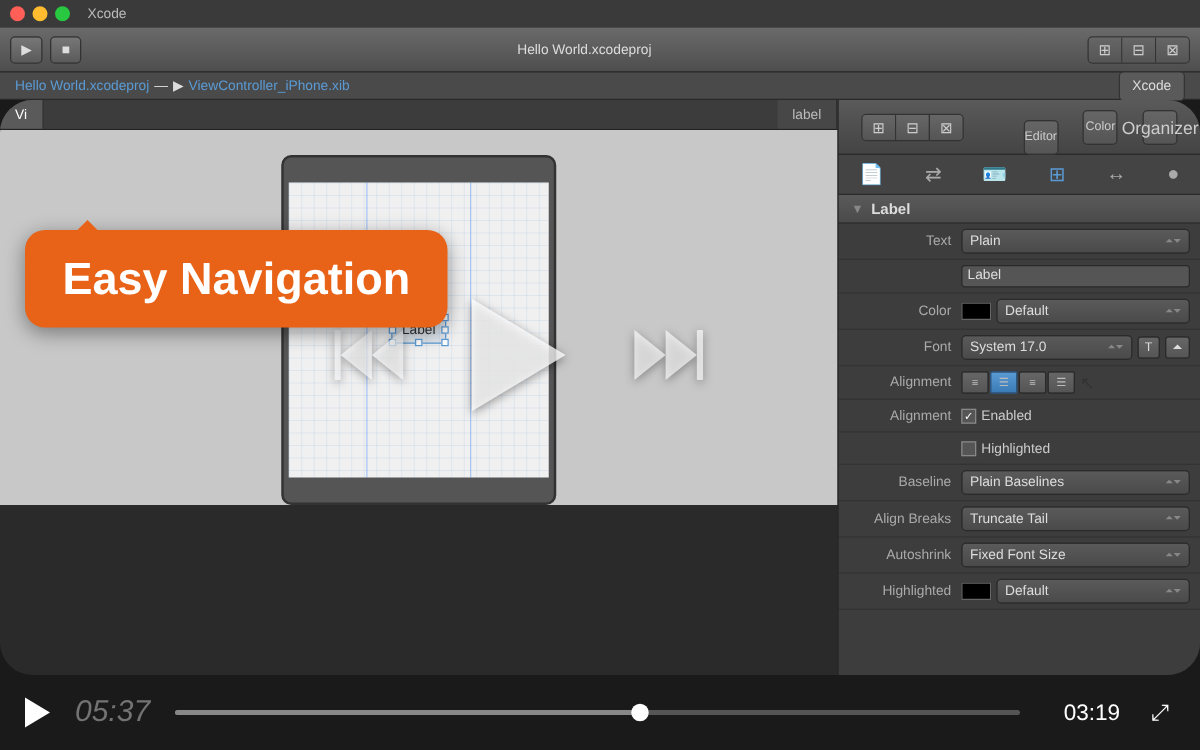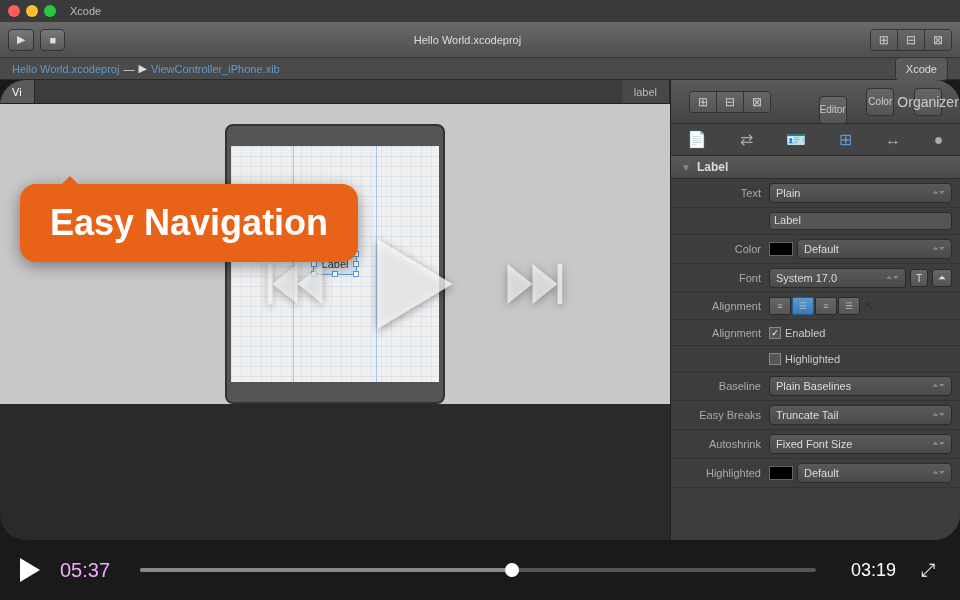--- a/index.html
+++ b/index.html
@@ -404,24 +404,25 @@
 
     .play-btn-small {
       width: 0; height: 0;
       border-top: 12px solid transparent;
       border-bottom: 12px solid transparent;
       border-left: 20px solid white;
       cursor: pointer;
     }
 
     .time-display {
-      font-size: 20px;
-      color: #f0abfc;
+      font-size: 24px;
+      color: #737373;
       font-variant-numeric: tabular-nums;
       min-width: 60px;
+      font-style: italic;
     }
 
     .progress-bar-container {
       flex: 1;
       height: 4px;
       background: #555;
       border-radius: 2px;
       position: relative;
     }
     .progress-fill {
@@ -719,21 +720,21 @@
           <span class="inspector-label">Baseline</span>
           <div class="inspector-control">
             <div class="inspector-select">
               <span>Plain Baselines</span>
               <span class="inspector-select-arrow">⏶⏷</span>
             </div>
           </div>
         </div>
 
         <div class="inspector-row">
-          <span class="inspector-label">Easy Breaks</span>
+          <span class="inspector-label">Align Breaks</span>
           <div class="inspector-control">
             <div class="inspector-select">
               <span>Truncate Tail</span>
               <span class="inspector-select-arrow">⏶⏷</span>
             </div>
           </div>
         </div>
 
         <div class="inspector-row">
           <span class="inspector-label">Autoshrink</span>

